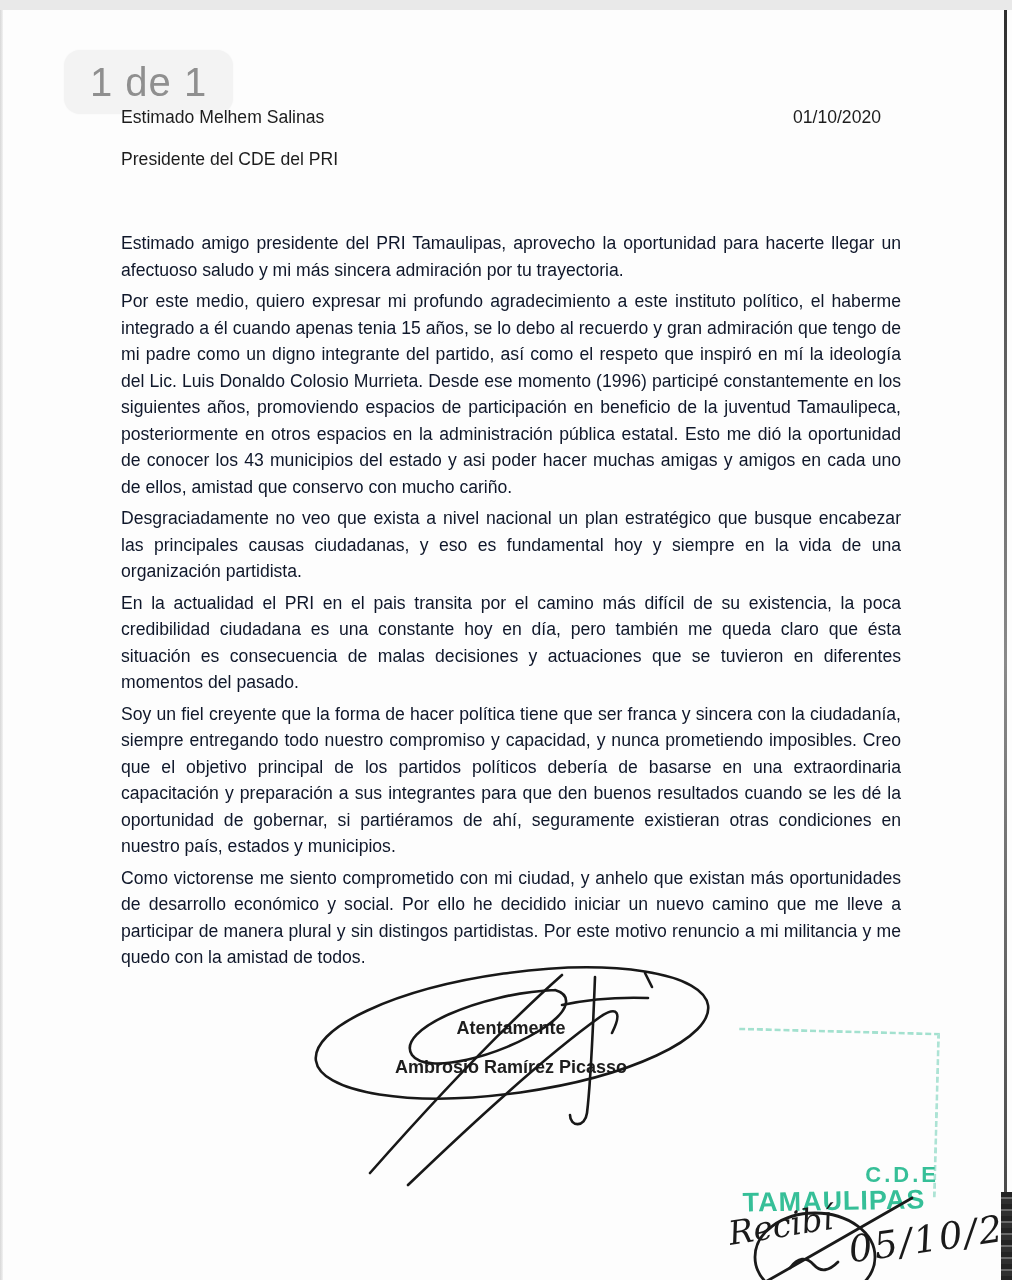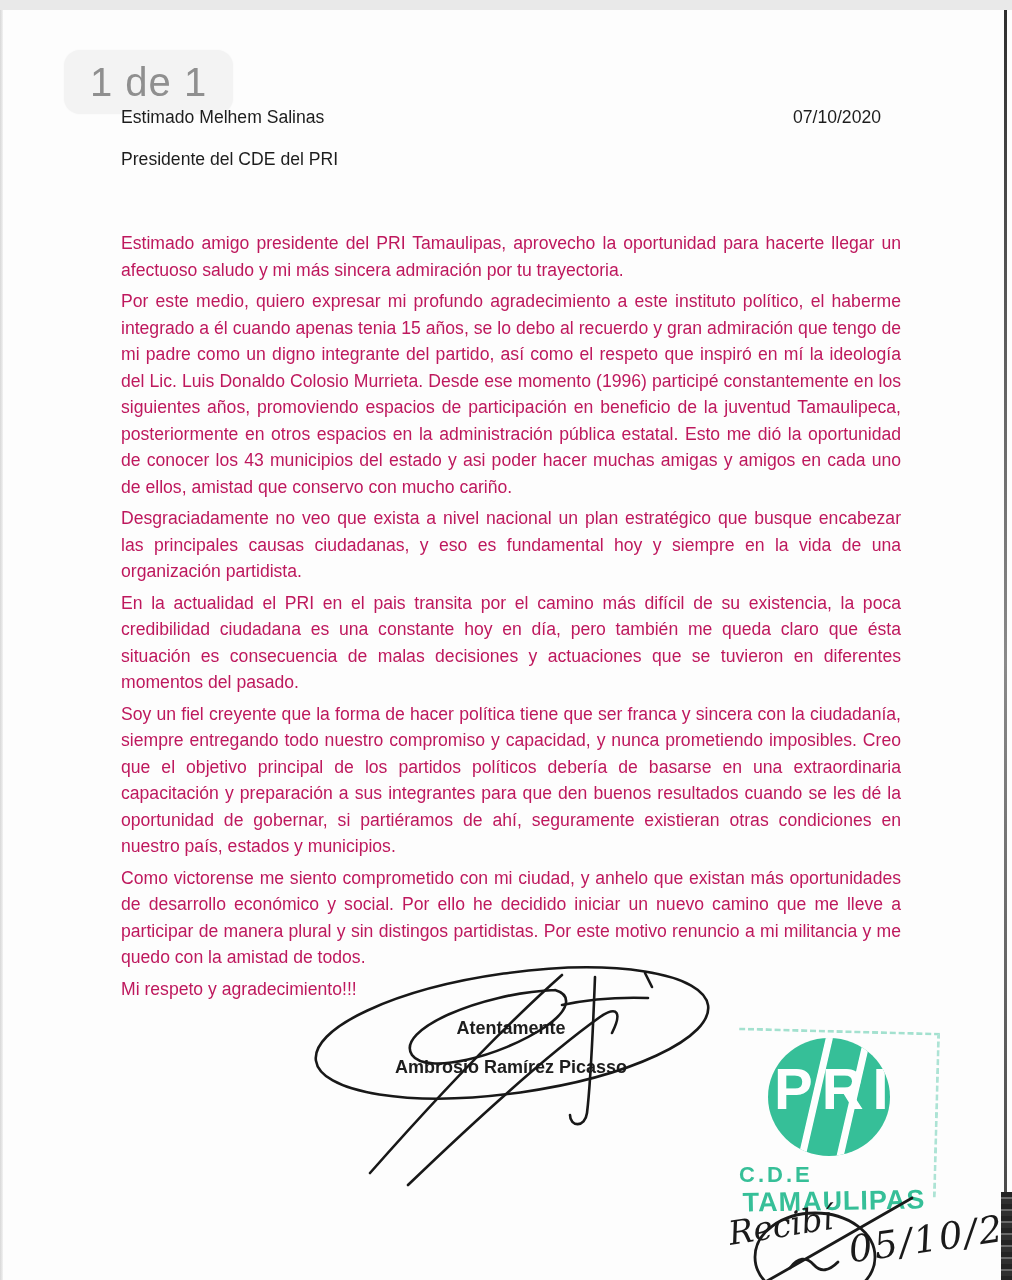--- a/index.html
+++ b/index.html
@@ -17,21 +17,21 @@
   .page-indicator span{font-size:40px;color:#8f8f8f;letter-spacing:1px;}
   
   .letter{position:absolute;left:121px;top:96px;width:780px;}
   .header-row{display:flex;justify-content:space-between;align-items:flex-start;}
   .recipient-name,.recipient-title{font-size:17.6px;line-height:22px;}
   .recipient-title{margin-top:20px;}
   .letter-date{font-size:17.6px;line-height:22px;margin-right:20px;}
   .paragraphs{margin-top:60px;}
   .paragraphs p{
     margin:0 0 5px 0;font-size:17.6px;line-height:26.5px;
-    text-align:justify;color:#be185d;
+    text-align:justify;color:#0f172a;
   }
   .closing-line{text-align:left !important;}
   
   .signoff{position:absolute;left:121px;top:1008px;width:780px;text-align:center;}
   .signoff-label{font-size:18px;font-weight:bold;}
   .signatory{font-size:18px;font-weight:bold;margin-top:18px;}
   
   .signature-svg{position:absolute;left:300px;top:935px;width:440px;height:250px;}
   
   .stamp{position:absolute;left:735px;top:1016px;width:210px;height:210px;
@@ -48,21 +48,21 @@
   }
   .stamp-stripe{position:absolute;top:-10px;width:7px;height:140px;background:#fdfdfd;transform:rotate(13deg);}
   .stripe-1{left:44px;}
   .stripe-2{left:82px;}
   .stamp-logo-text{
     position:absolute;left:0;top:22px;width:100%;text-align:center;
     font-size:58px;font-weight:900;color:#ffffff;letter-spacing:9px;line-height:1;
     text-indent:6px;
   }
   .stamp-line1{
-    position:absolute;left:4px;top:136px;width:188px;text-align:left;
+    position:absolute;left:16px;top:136px;width:188px;text-align:right;
     font-size:22px;font-weight:bold;color:#2cb890;letter-spacing:3px;
   }
   .stamp-line2{
     position:absolute;left:-6px;top:160px;width:210px;text-align:center;
     font-size:27px;font-weight:bold;color:#2cb890;letter-spacing:1px;transform:rotate(-1deg);
   }
   
   .handwriting-word{
     position:absolute;left:728px;top:1196px;font-family:"DejaVu Serif",serif;
     font-style:italic;font-size:33px;color:#1a1a1a;transform:rotate(-9deg);
@@ -94,31 +94,30 @@
   <div class="page-indicator">
     <span>1 de 1</span>
   </div>
 
   <div class="letter">
     <div class="header-row">
       <div>
         <div class="recipient-name">Estimado Melhem Salinas</div>
         <div class="recipient-title">Presidente del CDE del PRI</div>
       </div>
-      <div class="letter-date">07/10/2020</div>
+      <div class="letter-date">01/10/2020</div>
     </div>
 
     <div class="paragraphs">
       <p>Estimado amigo presidente del PRI Tamaulipas, aprovecho la oportunidad para hacerte llegar un afectuoso saludo y mi más sincera admiración por tu trayectoria.</p>
       <p>Por este medio, quiero expresar mi profundo agradecimiento a este instituto político, el haberme integrado a él cuando apenas tenia 15 años, se lo debo al recuerdo y gran admiración que tengo de mi padre como un digno integrante del partido, así como el respeto que inspiró en mí la ideología del Lic. Luis Donaldo Colosio Murrieta. Desde ese momento (1996) participé constantemente en los siguientes años, promoviendo espacios de participación en beneficio de la juventud Tamaulipeca, posteriormente en otros espacios en la administración pública estatal. Esto me dió la oportunidad de conocer los 43 municipios del estado y asi poder hacer muchas amigas y amigos en cada uno de ellos, amistad que conservo con mucho cariño.</p>
       <p>Desgraciadamente no veo que exista a nivel nacional un plan estratégico que busque encabezar las principales causas ciudadanas, y eso es fundamental hoy y siempre en la vida de una organización partidista.</p>
       <p>En la actualidad el PRI en el pais transita por el camino más difícil de su existencia, la poca credibilidad ciudadana es una constante hoy en día, pero también me queda claro que ésta situación es consecuencia de malas decisiones y actuaciones que se tuvieron en diferentes momentos del pasado.</p>
       <p>Soy un fiel creyente que la forma de hacer política tiene que ser franca y sincera con la ciudadanía, siempre entregando todo nuestro compromiso y capacidad, y nunca prometiendo imposibles. Creo que el objetivo principal de los partidos políticos debería de basarse en una extraordinaria capacitación y preparación a sus integrantes para que den buenos resultados cuando se les dé la oportunidad de gobernar, si partiéramos de ahí, seguramente existieran otras condiciones en nuestro país, estados y municipios.</p>
       <p>Como victorense me siento comprometido con mi ciudad, y anhelo que existan más oportunidades de desarrollo económico y social. Por ello he decidido iniciar un nuevo camino que me lleve a participar de manera plural y sin distingos partidistas. Por este motivo renuncio a mi militancia y me quedo con la amistad de todos.</p>
-      <p class="closing-line">Mi respeto y agradecimiento!!!</p>
     </div>
   </div>
 
   <div class="signoff">
     <div class="signoff-label">Atentamente</div>
     <div class="signatory">Ambrosio Ramírez Picasso</div>
   </div>
 
   <svg class="signature-svg" viewBox="0 0 440 250">
     <g fill="none" stroke="#181818" stroke-width="2.6" stroke-linecap="round">
@@ -127,25 +126,20 @@
       <path d="M 70 228 C 130 160, 200 85, 262 30"></path>
       <path d="M 108 240 C 160 190, 240 115, 300 72 C 318 60, 322 68, 312 88"></path>
       <path d="M 295 32 C 293 85, 291 135, 287 168 C 285 183, 270 182, 270 170"></path>
       <path d="M 262 60 C 290 54, 320 52, 348 53"></path>
       <path d="M 345 28 L 352 42"></path>
     </g>
   </svg>
 
   <div class="stamp">
     <div class="stamp-frame"></div>
-    <div class="stamp-logo">
-      <span class="stamp-logo-text">PRI</span>
-      <span class="stamp-stripe stripe-1"></span>
-      <span class="stamp-stripe stripe-2"></span>
-    </div>
     <div class="stamp-line1">C.D.E</div>
     <div class="stamp-line2">TAMAULIPAS</div>
   </div>
 
   <span class="handwriting-word">Recibí</span>
   <span class="handwriting-date">05/10/20</span>
   <svg class="handwriting-svg" viewBox="0 0 280 120">
     <g fill="none" stroke="#1a1a1a" stroke-width="2.8" stroke-linecap="round">
       <ellipse cx="100" cy="87" rx="60" ry="44"></ellipse>
       <path d="M 33 122 C 80 95, 150 55, 197 28"></path>

